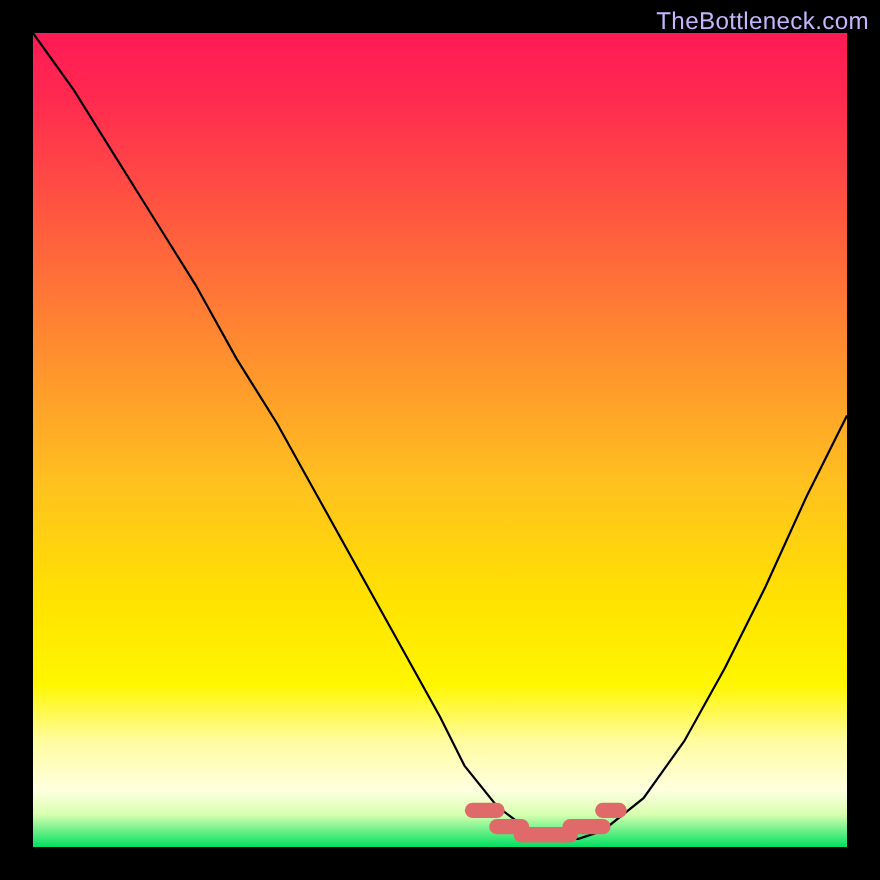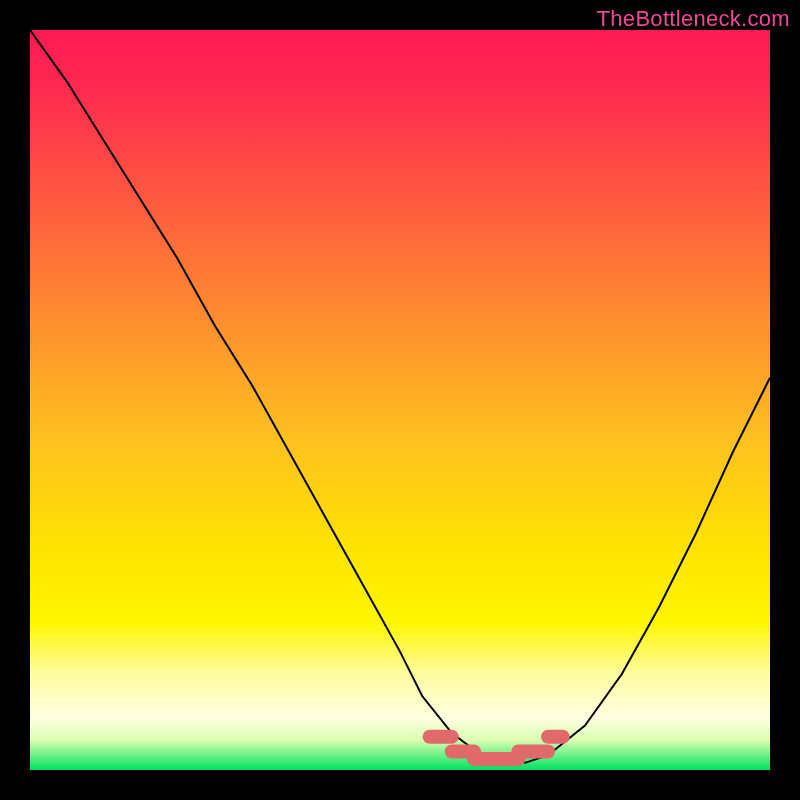--- a/index.html
+++ b/index.html
@@ -42,21 +42,21 @@
       #fffca0 87%,
       #ffffe0 93%,
       #d8ffb0 96%,
       #00e060 100%
     );
   }
   .watermark {
     position: absolute;
     top: 6px;
     right: 10px;
-    color: #ec4899;
+    color: #c4b5fd;
     font-size: 22px;
     font-weight: 500;
     letter-spacing: 0.3px;
     user-select: none;
   }
   svg.curve {
     position: absolute;
     inset: 0;
   }
 </style>

